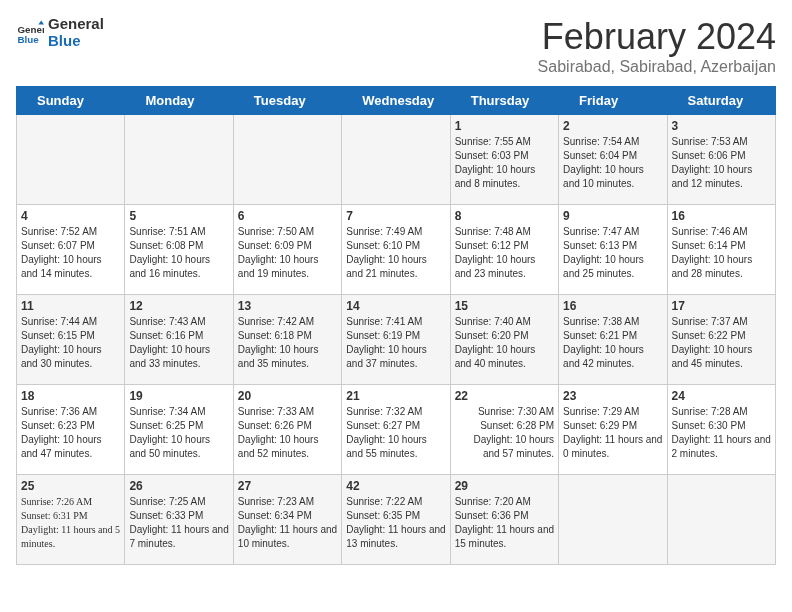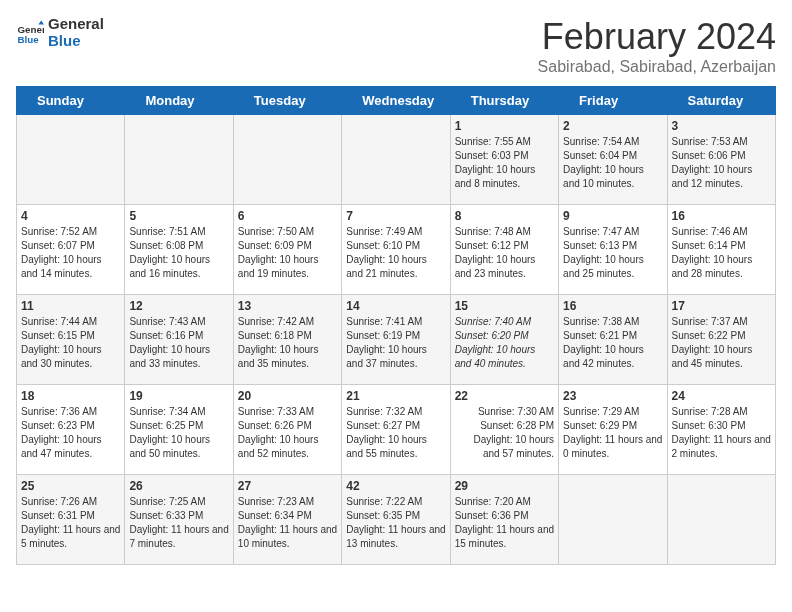--- a/index.html
+++ b/index.html
@@ -198,21 +198,21 @@
 Daylight: 10 hours and 35 minutes.</div>
         </td>
         <td>
           <span class="day-number">14</span>
           <div class="day-info" style="white-space: pre-line;">Sunrise: 7:41 AM
 Sunset: 6:19 PM
 Daylight: 10 hours and 37 minutes.</div>
         </td>
         <td>
           <span class="day-number">15</span>
-          <div class="day-info" style="white-space: pre-line; font-style: italic;">Sunrise: 7:40 AM
+          <div class="day-info" style="white-space: pre-line;">Sunrise: 7:40 AM
 Sunset: 6:20 PM
 Daylight: 10 hours and 40 minutes.</div>
         </td>
         <td>
           <span class="day-number">16</span>
           <div class="day-info" style="white-space: pre-line;">Sunrise: 7:38 AM
 Sunset: 6:21 PM
 Daylight: 10 hours and 42 minutes.</div>
         </td>
         <td>
@@ -262,21 +262,21 @@
         <td>
           <span class="day-number">24</span>
           <div class="day-info" style="white-space: pre-line;">Sunrise: 7:28 AM
 Sunset: 6:30 PM
 Daylight: 11 hours and 2 minutes.</div>
         </td>
       </tr>
       <tr>
         <td>
           <span class="day-number">25</span>
-          <div class="day-info" style="white-space: pre-line;">Sunrise: 7:26 AM
+          <div class="day-info" style="white-space: pre-line; font-family: Liberation Serif, serif;">Sunrise: 7:26 AM
 Sunset: 6:31 PM
 Daylight: 11 hours and 5 minutes.</div>
         </td>
         <td>
           <span class="day-number">26</span>
           <div class="day-info" style="white-space: pre-line;">Sunrise: 7:25 AM
 Sunset: 6:33 PM
 Daylight: 11 hours and 7 minutes.</div>
         </td>
         <td>

